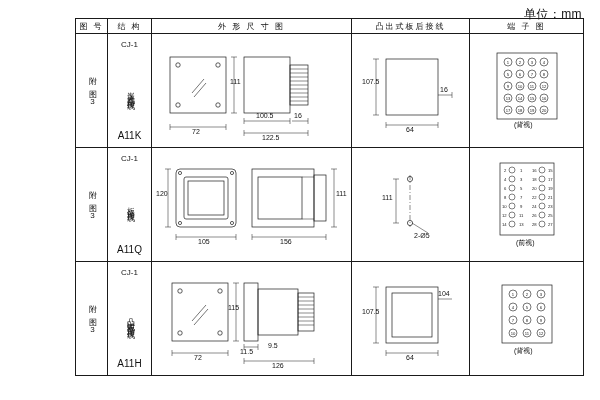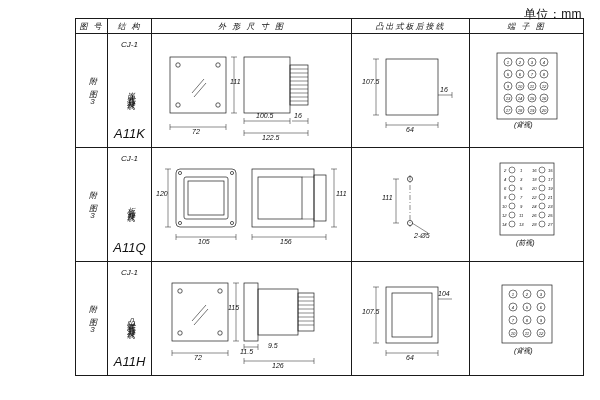--- a/index.html
+++ b/index.html
@@ -13,21 +13,20 @@
   .unit{
     position:absolute;right:18px;top:6px;
     font-size:12px;letter-spacing:.4px;
   }
 
   table.main{
     position:absolute;left:75px;top:18px;
     width:508px;height:272px;
     border-collapse:collapse;
     table-layout:fixed;
-    font-style:italic;
   }
   table.main td,table.main th{
     border:1px solid #1a1a1a;
     padding:0;margin:0;
     font-weight:normal;
     font-size:8px;
     vertical-align:middle;
     text-align:center;
   }
   thead td{height:14px;font-size:8px;letter-spacing:2px;}
@@ -49,21 +48,21 @@
   }
   .struct{
     position:relative;height:100%;
     display:flex;align-items:center;justify-content:center;
     gap:1px;
   }
   .struct .top{
     position:absolute;top:6px;left:0;right:0;font-size:8px;
   }
   .struct .bot{
-    position:absolute;bottom:6px;left:0;right:0;font-size:13px;
+    position:absolute;bottom:6px;left:0;right:0;font-size:10px;
   }
   .drawcell{position:relative;height:100%;}
   svg{display:block;}
   .cap{
     position:absolute;font-size:7px;
   }
 </style>
 </head>
 <body>
 

